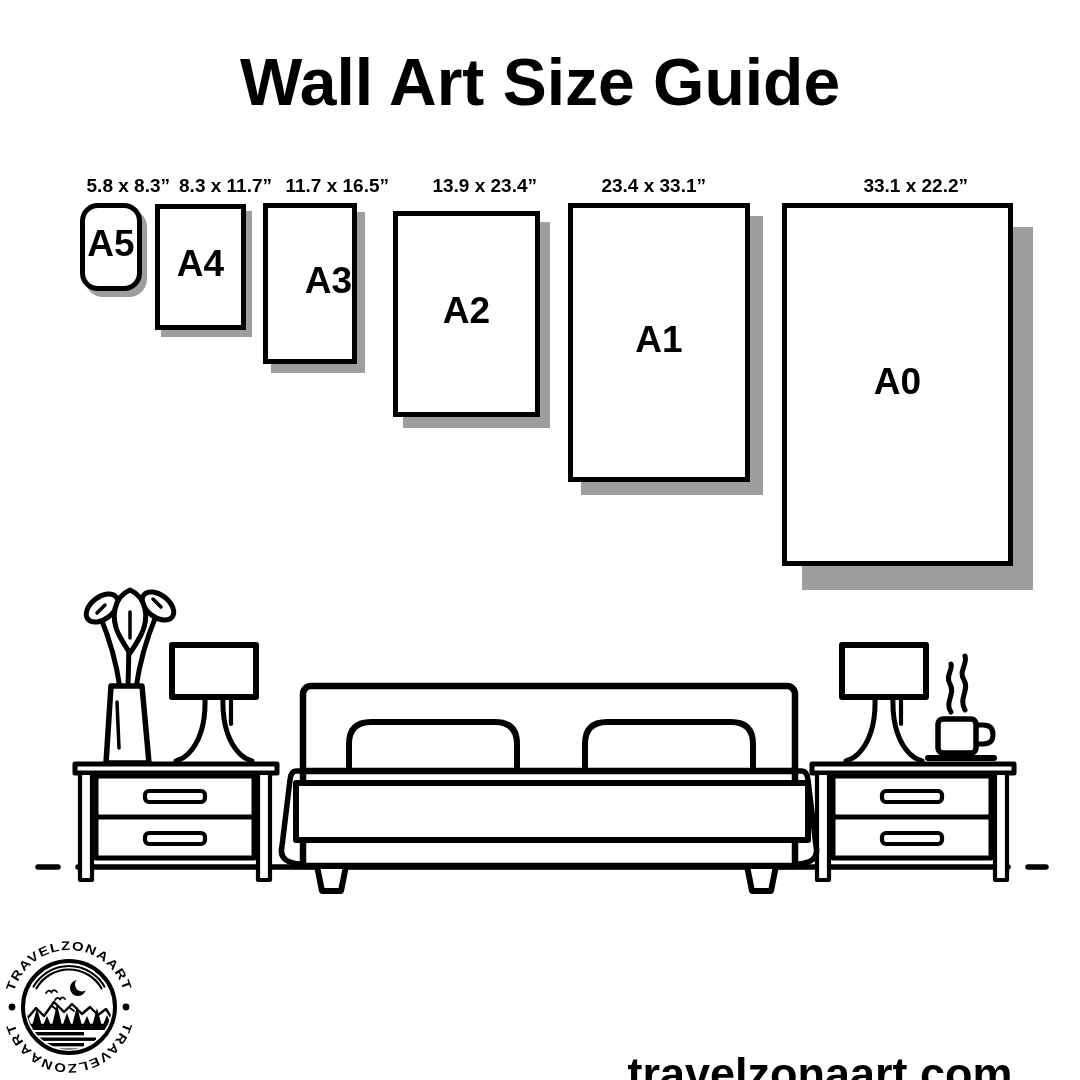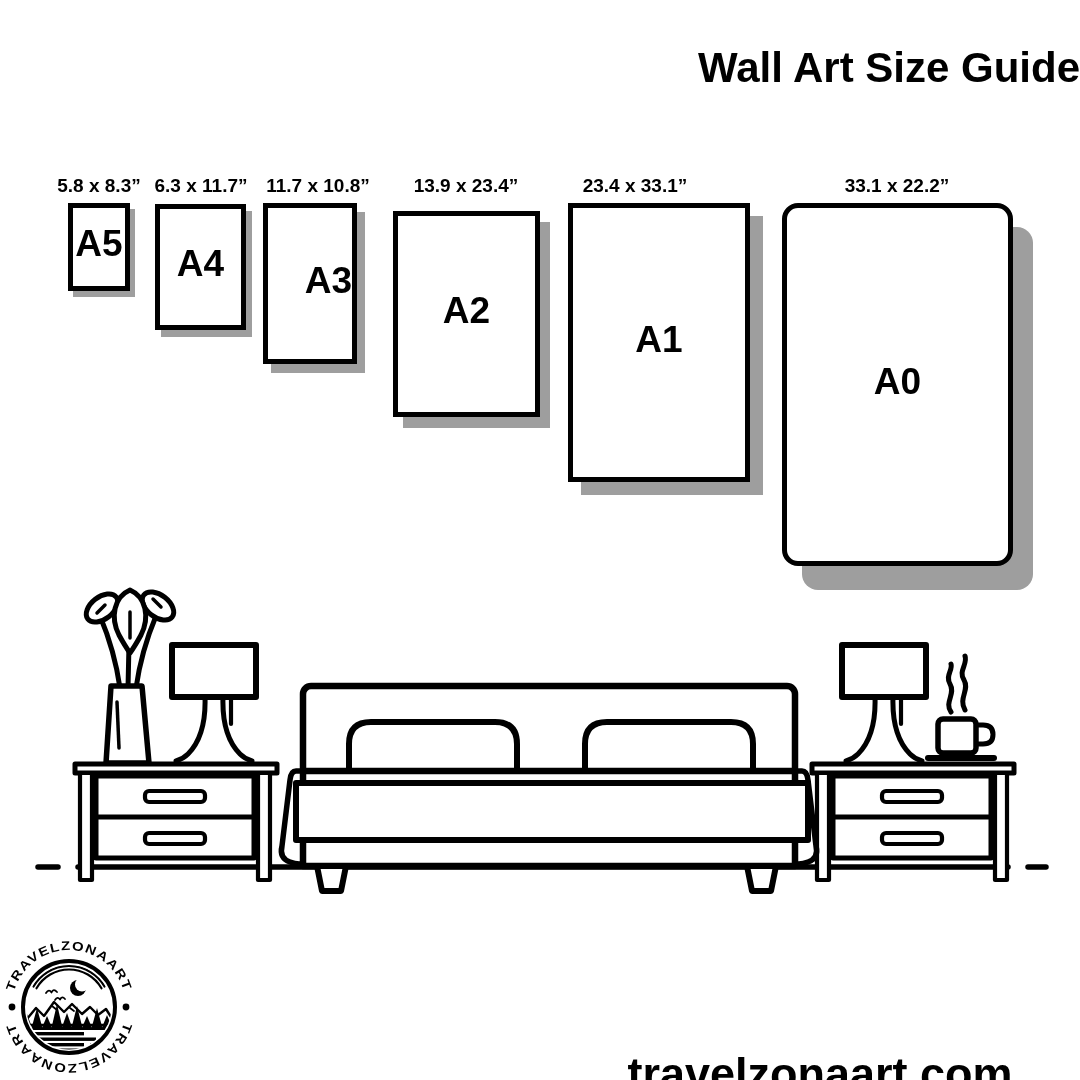--- a/index.html
+++ b/index.html
@@ -8,26 +8,26 @@
   *{margin:0;padding:0;box-sizing:border-box;}
   html,body{width:1080px;height:1080px;}
   body{
     background:var(--background);
     font-family:"Liberation Sans","DejaVu Sans",sans-serif;
     position:relative;overflow:hidden;color:var(--ink);
   }
   .abs{position:absolute;}
   
   .title{
-    left:0;top:44px;width:1080px;text-align:right;
-    font-size:42px;font-weight:700;letter-spacing:0;color:var(--ink);
+    left:0;top:44px;width:1080px;text-align:center;
+    font-size:66px;font-weight:700;letter-spacing:0;color:var(--ink);
   }
   
   .dims{
-    text-align:center;font-size:19px;font-weight:700;color:var(--ink);
+    text-align:right;font-size:19px;font-weight:700;color:var(--ink);
     top:175px;height:22px;line-height:22px;white-space:nowrap;
   }
   .paper{
     background:var(--paper);
     border:5px solid var(--ink);
     display:flex;align-items:center;justify-content:center;
   }
   .paper .size-label{
     font-size:37px;font-weight:700;color:var(--ink);
     transform:translateY(-3px);
@@ -50,46 +50,46 @@
   }
 </style>
 </head>
 <body>
 
 <h1 class="abs title">Wall Art Size Guide</h1>
 
 <div>
 
   <div class="abs dims" style="left:28px;width:142px;">5.8 x 8.3”</div>
-  <div class="abs paper" style="left:68px;top:203px;width:62px;height:88px;box-shadow:5px 6px 0 0 var(--shadow);">
+  <div class="abs paper" style="left:80px;top:203px;width:62px;height:88px;box-shadow:5px 6px 0 0 var(--shadow);border-radius:18px;">
     <span class="size-label">A5</span>
   </div>
 
-  <div class="abs dims" style="left:130px;width:142px;">6.3 x 11.7”</div>
+  <div class="abs dims" style="left:130px;width:142px;">8.3 x 11.7”</div>
   <div class="abs paper" style="left:155px;top:204px;width:91px;height:126px;box-shadow:6px 7px 0 0 var(--shadow);">
     <span class="size-label">A4</span>
   </div>
 
-  <div class="abs dims" style="left:247px;width:142px;">11.7 x 10.8”</div>
+  <div class="abs dims" style="left:247px;width:142px;">11.7 x 16.5”</div>
   <div class="abs paper" style="left:263px;top:203px;width:94px;height:161px;box-shadow:8px 9px 0 0 var(--shadow);justify-content:flex-end;">
     <span class="size-label">A3</span>
   </div>
 
   <div class="abs dims" style="left:395px;width:142px;">13.9 x 23.4”</div>
   <div class="abs paper" style="left:393px;top:203px;width:147px;height:206px;box-shadow:10px 11px 0 0 var(--shadow);margin-top:8px;">
     <span class="size-label">A2</span>
   </div>
 
   <div class="abs dims" style="left:564px;width:142px;">23.4 x 33.1”</div>
   <div class="abs paper" style="left:568px;top:203px;width:182px;height:279px;box-shadow:13px 13px 0 0 var(--shadow);">
     <span class="size-label">A1</span>
   </div>
 
   <div class="abs dims" style="left:826px;width:142px;">33.1 x 22.2”</div>
-  <div class="abs paper" style="left:782px;top:203px;width:231px;height:363px;box-shadow:20px 24px 0 0 var(--shadow);border-radius:16px;">
+  <div class="abs paper" style="left:782px;top:203px;width:231px;height:363px;box-shadow:20px 24px 0 0 var(--shadow);">
     <span class="size-label">A0</span>
   </div>
 </div>
 
 <svg class="abs" style="left:0;top:580px;" width="1080" height="320" viewBox="0 0 1080 320">
 
   <g>
     <path class="ln sw55" d="M 38 287 H 58"></path>
     <path class="ln sw55" d="M 78 287 H 1008"></path>
     <path class="ln sw55" d="M 1028 287 H 1046"></path>

